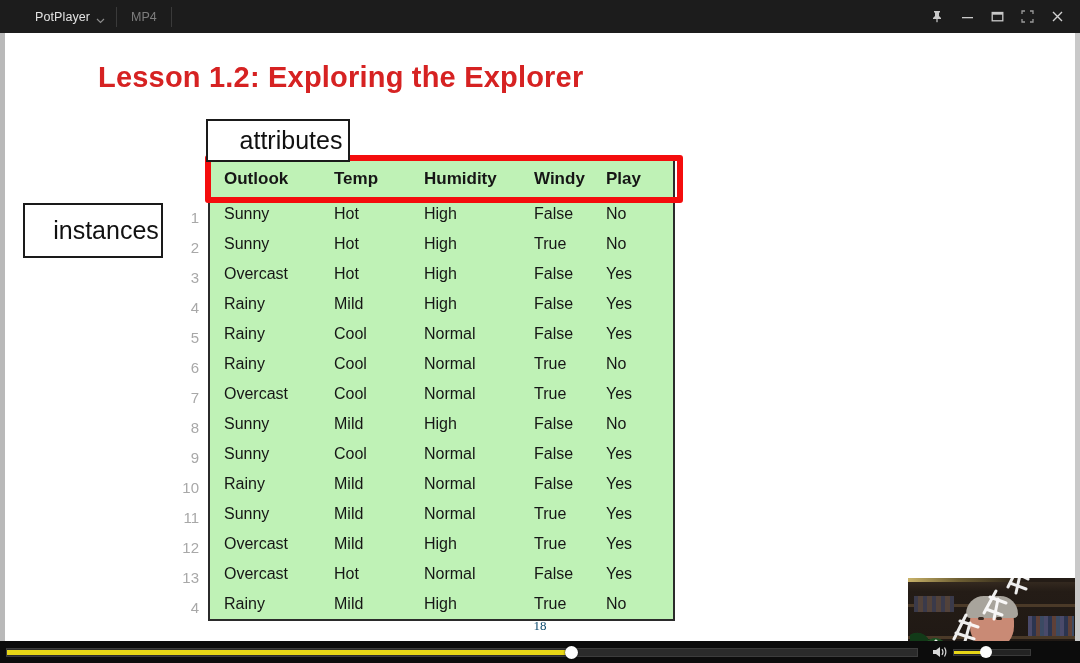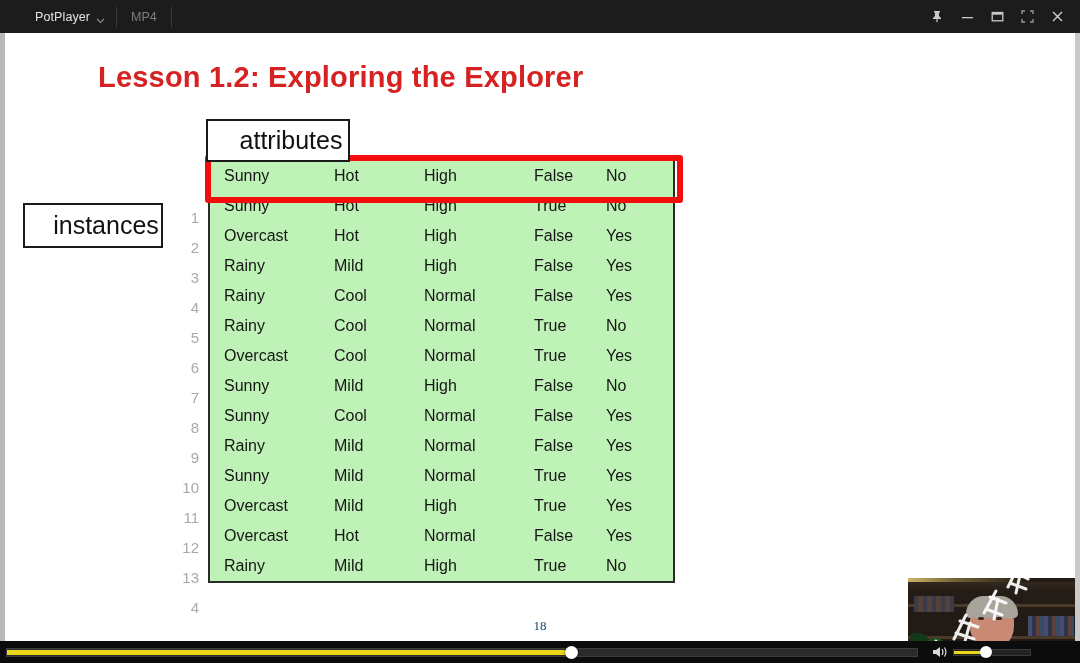--- a/index.html
+++ b/index.html
@@ -85,21 +85,21 @@
     display: flex; align-items: center; justify-content: center;
     color: #111;
     font-size: 25px;
     z-index: 6;
     padding-left: 26px;
   }
   #callout-attributes {
     left: 206px; top: 86px; width: 144px; height: 43px;
   }
   #callout-instances {
-    left: 23px; top: 170px; width: 140px; height: 45px;
+    left: 23px; top: 170px; width: 140px; height: 55px;
   }
 
   
   #table-wrap {
     position: absolute; left: 168px; top: 126px;
   }
   #rownums {
     position: absolute; left: 0; top: 0;
     width: 36px;
   }
@@ -337,20 +337,27 @@
         <div class="rownum">8</div>
         <div class="rownum">9</div>
         <div class="rownum">10</div>
         <div class="rownum">11</div>
         <div class="rownum">12</div>
         <div class="rownum">13</div>
         <div class="rownum">4</div>
       </div>
 
       <div id="grid" style="background: rgb(191, 242, 182);">
+        <div class="grow header">
+          <div class="c0">Outlook</div>
+          <div class="c1">Temp</div>
+          <div class="c2">Humidity</div>
+          <div class="c3">Windy</div>
+          <div class="c4">Play</div>
+        </div>
 
         <div class="grow">
           <div class="c0">Sunny</div>
           <div class="c1">Hot</div>
           <div class="c2">High</div>
           <div class="c3">False</div>
           <div class="c4">No</div>
         </div>
         <div class="grow">
           <div class="c0">Sunny</div>

